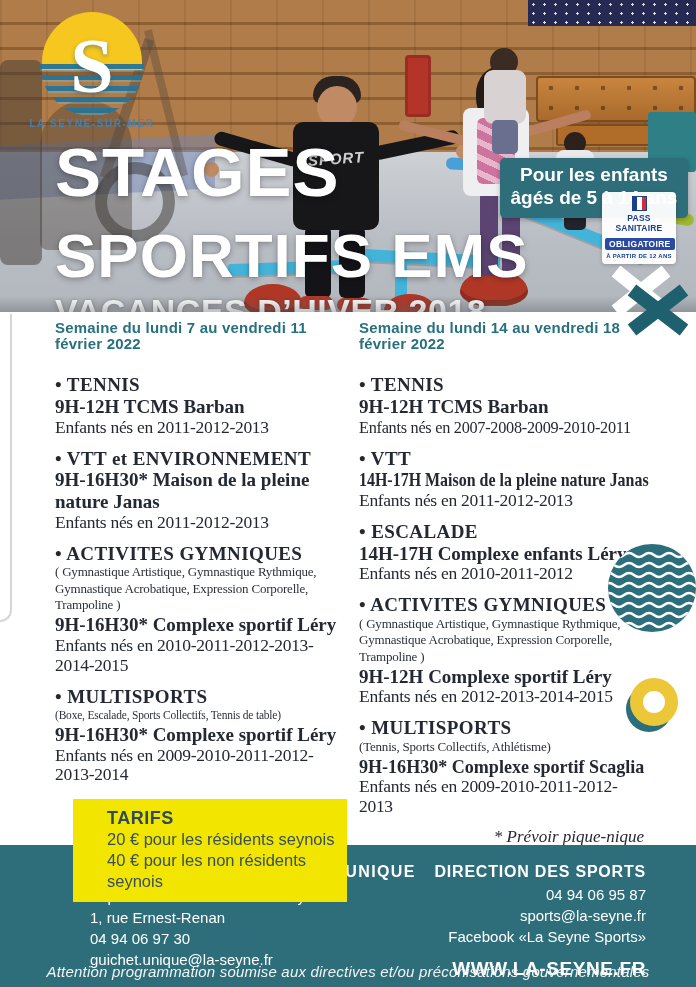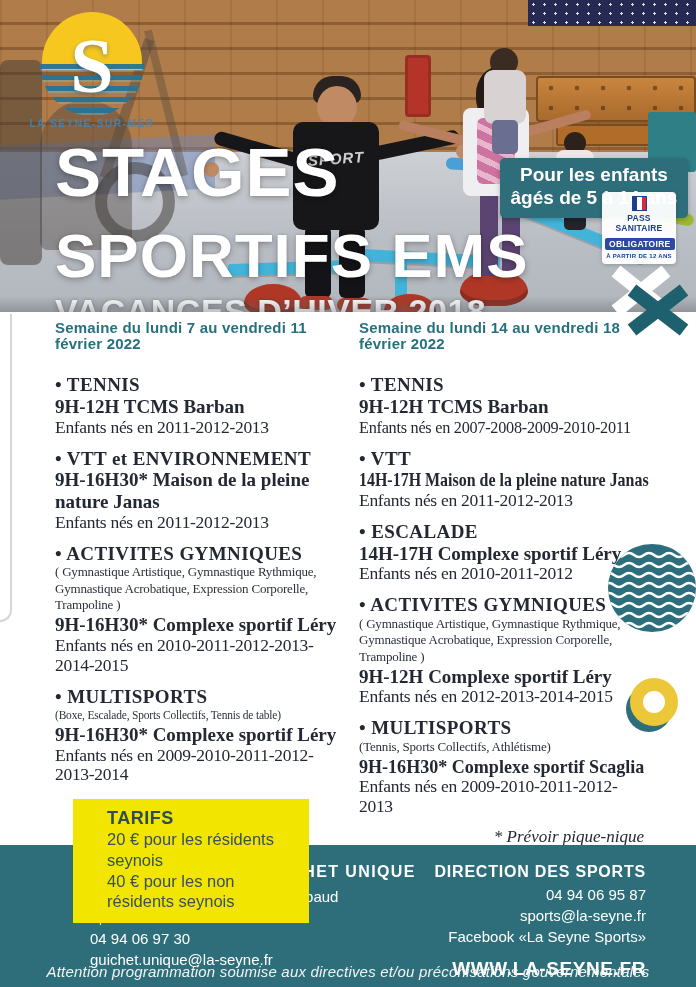--- a/index.html
+++ b/index.html
@@ -128,21 +128,21 @@
   .act-title::before{content:"• ";}
   .act-sub{font-size:13px;line-height:1.28;letter-spacing:-.2px;color:#2b303a;}
   .act-sub:empty{display:none;}
   .act-place{font-size:19px;font-weight:bold;line-height:1.14;}
   .act-kids{font-size:17.5px;line-height:1.14;letter-spacing:-.3px;}
   .sq84{white-space:nowrap;transform:scaleX(.84);transform-origin:0 50%;}
   .sq88{white-space:nowrap;transform:scaleX(.88);transform-origin:0 50%;}
   .sq93{white-space:nowrap;transform:scaleX(.93);transform-origin:0 50%;}
   .sq95{white-space:nowrap;transform:scaleX(.95);transform-origin:0 50%;}
 
-  .tarifs{margin:14px 0 0 18px;width:236px;box-sizing:border-box;background:#f2e600;
+  .tarifs{margin:14px 0 0 18px;width:274px;box-sizing:border-box;background:#f2e600;
       padding:9px 8px 11px 34px;color:#37505a;position:relative;z-index:3;}
   .tarifs-title{font-size:18px;font-weight:bold;letter-spacing:.5px;color:#2f4b54;}
   .tarifs-line{font-size:16.5px;line-height:1.25;}
   .footnote{margin-top:10px;text-align:right;font-family:"Liberation Serif",serif;font-style:italic;
       font-size:17px;color:#232833;padding-right:2px;}
 
   
   .wave-circle{position:absolute;right:-6px;top:542px;width:100px;height:92px;}
   .ring{position:absolute;left:630px;top:678px;width:48px;height:48px;border-radius:50%;
       border:13px solid #ecc737;box-sizing:border-box;background:#fff;box-shadow:-5px 7px 0 -1px #2d6e7c;}
@@ -307,21 +307,21 @@
       <div class="act">
         <div class="act-title">VTT</div>
 
         <div class="act-place sq84">14H-17H Maison de la pleine nature Janas</div>
         <div class="act-kids">Enfants nés en 2011-2012-2013</div>
       </div>
 
       <div class="act">
         <div class="act-title">ESCALADE</div>
 
-        <div class="act-place">14H-17H Complexe sportif Léry</div>
+        <div class="act-place">14H-17H Complexe enfants Léry</div>
         <div class="act-kids">Enfants nés en 2010-2011-2012</div>
       </div>
 
       <div class="act">
         <div class="act-title">ACTIVITES GYMNIQUES</div>
         <div class="act-sub">( Gymnastique Artistique, Gymnastique Rythmique, Gymnastique Acrobatique, Expression Corporelle, Trampoline )</div>
         <div class="act-place">9H-12H Complexe sportif Léry</div>
         <div class="act-kids">Enfants nés en 2012-2013-2014-2015</div>
       </div>
 

